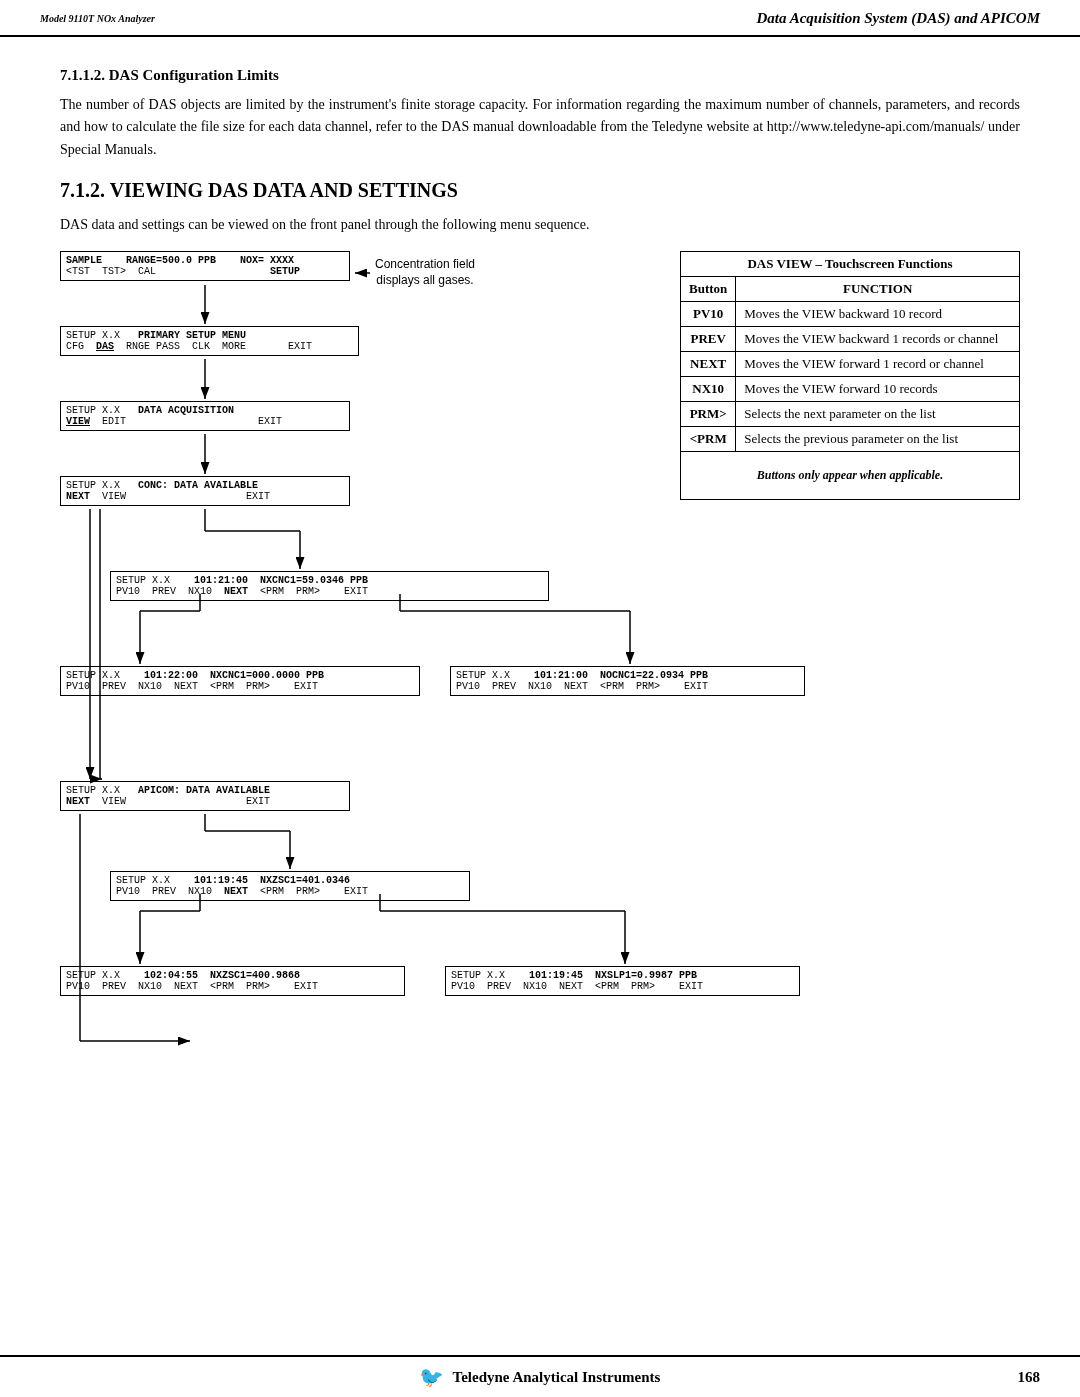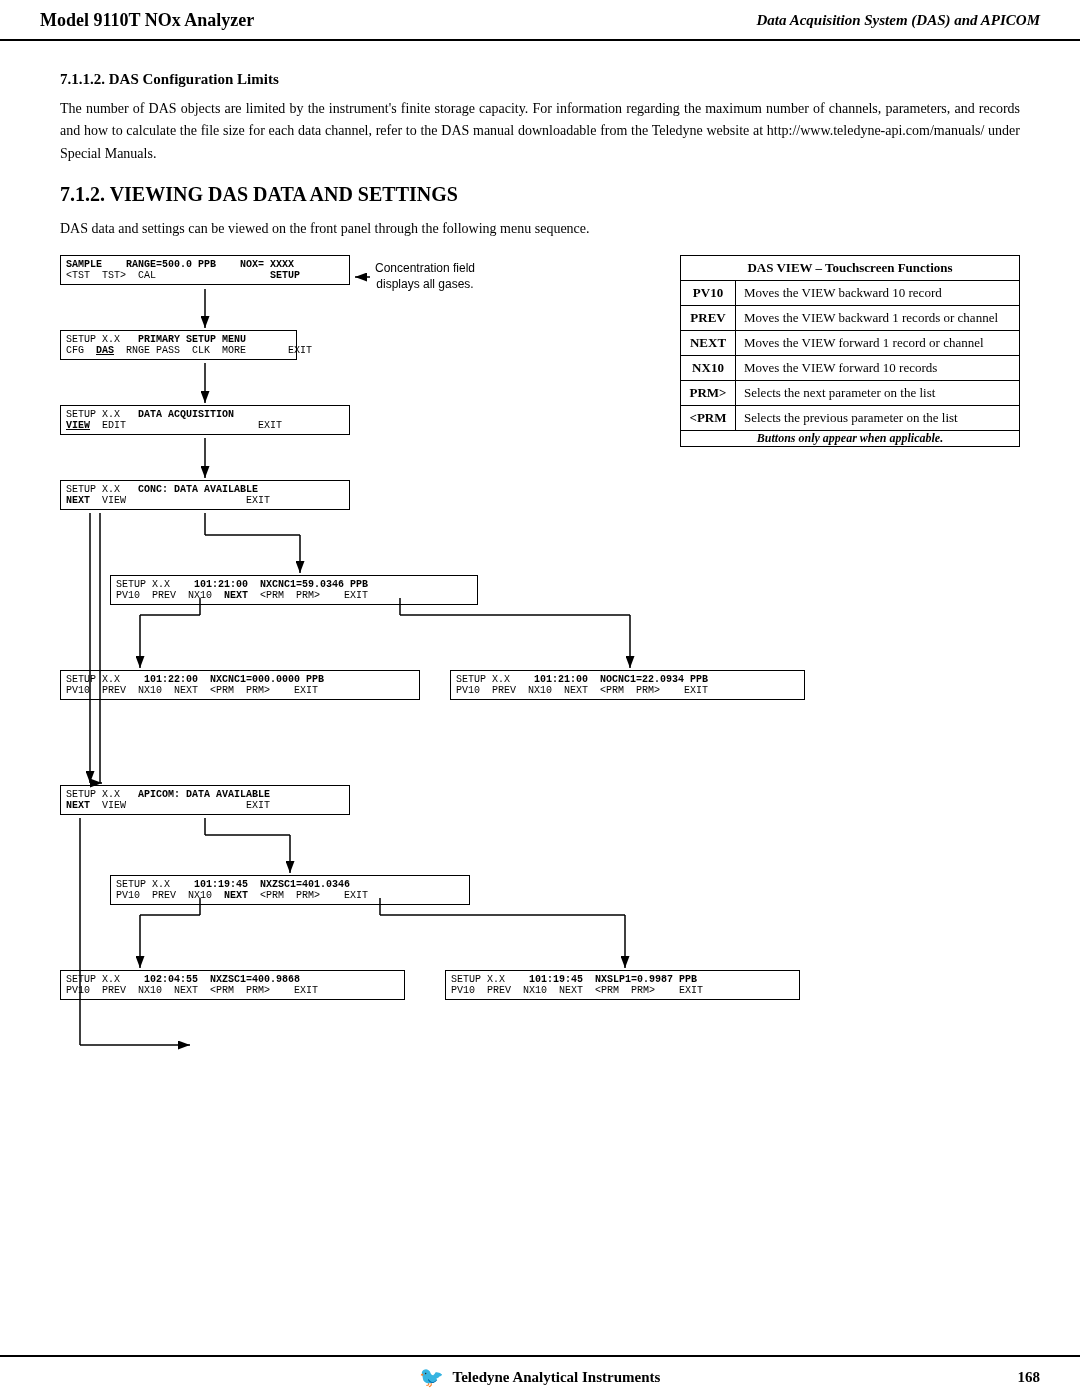--- a/index.html
+++ b/index.html
@@ -20,22 +20,23 @@
     }
     
     .page-header {
       display: flex;
       justify-content: space-between;
       align-items: center;
       border-bottom: 2px solid #000;
       padding: 10px 40px 8px 40px;
     }
     .page-header-left {
-      font-size: 18px;
-      font-weight: bold;
+      font-size: 10px;
+      font-weight: bold;
+      font-style: italic;
     }
     .page-header-right {
       font-size: 15px;
       font-weight: bold;
       font-style: italic;
     }
     
     .main-content {
       flex: 1;
       padding: 20px 60px 20px 60px;
@@ -124,21 +125,21 @@
       font-weight: bold;
       white-space: nowrap;
       width: 55px;
       text-align: center;
     }
     .das-view-table .italic-note {
       font-style: italic;
       font-size: 12px;
       text-align: center;
       border-top: 1px solid #000;
-      padding: 0;
+      padding: 16px;
     }
     
     .balloon-note {
       border: 1.5px solid #000;
       border-radius: 30px;
       padding: 6px 12px;
       font-size: 11px;
       font-family: Arial, sans-serif;
       text-align: center;
       position: absolute;
@@ -209,36 +210,36 @@
 
         <div class="screen-box" style="top:0; left:0; width:290px;">
           <div class="s-top"><span class="bold">SAMPLE</span>&nbsp;&nbsp;&nbsp;&nbsp;<span class="bold">RANGE=500.0 PPB</span>&nbsp;&nbsp;&nbsp;&nbsp;<span class="bold">NOX= XXXX</span></div>
           <div class="s-menu">&lt;TST&nbsp;&nbsp;TST&gt;&nbsp;&nbsp;CAL&nbsp;&nbsp;&nbsp;&nbsp;&nbsp;&nbsp;&nbsp;&nbsp;&nbsp;&nbsp;&nbsp;&nbsp;&nbsp;&nbsp;&nbsp;&nbsp;&nbsp;&nbsp;&nbsp;<span class="bold">SETUP</span></div>
         </div>
 
         <div class="conc-note" style="top: 5px; left: 310px;">
           <span>Concentration field<br>displays all gases.</span>
         </div>
 
-        <div class="screen-box" style="top:75px; left:0; width:237px;">
+        <div class="screen-box" style="top:75px; left:0; width:299px;">
           <div class="s-top">SETUP X.X&nbsp;&nbsp;&nbsp;<span class="bold">PRIMARY SETUP MENU</span></div>
           <div class="s-menu">CFG&nbsp;&nbsp;<span class="bold underline">DAS</span>&nbsp;&nbsp;RNGE&nbsp;PASS&nbsp;&nbsp;CLK&nbsp;&nbsp;MORE&nbsp;&nbsp;&nbsp;&nbsp;&nbsp;&nbsp;&nbsp;EXIT</div>
         </div>
 
         <div class="screen-box" style="top:150px; left:0; width:290px;">
           <div class="s-top">SETUP X.X&nbsp;&nbsp;&nbsp;<span class="bold">DATA ACQUISITION</span></div>
           <div class="s-menu"><span class="bold underline">VIEW</span>&nbsp;&nbsp;EDIT&nbsp;&nbsp;&nbsp;&nbsp;&nbsp;&nbsp;&nbsp;&nbsp;&nbsp;&nbsp;&nbsp;&nbsp;&nbsp;&nbsp;&nbsp;&nbsp;&nbsp;&nbsp;&nbsp;&nbsp;&nbsp;&nbsp;EXIT</div>
         </div>
 
         <div class="screen-box" style="top:225px; left:0; width:290px;">
           <div class="s-top">SETUP X.X&nbsp;&nbsp;&nbsp;<span class="bold">CONC: DATA AVAILABLE</span></div>
           <div class="s-menu"><span class="bold">NEXT</span>&nbsp;&nbsp;VIEW&nbsp;&nbsp;&nbsp;&nbsp;&nbsp;&nbsp;&nbsp;&nbsp;&nbsp;&nbsp;&nbsp;&nbsp;&nbsp;&nbsp;&nbsp;&nbsp;&nbsp;&nbsp;&nbsp;&nbsp;EXIT</div>
         </div>
 
-        <div class="screen-box" style="top:320px; left:50px; width:368px;">
+        <div class="screen-box" style="top:320px; left:50px; width:439px;">
           <div class="s-top">SETUP X.X&nbsp;&nbsp;&nbsp;&nbsp;<span class="bold">101:21:00&nbsp;&nbsp;NXCNC1=59.0346 PPB</span></div>
           <div class="s-menu">PV10&nbsp;&nbsp;PREV&nbsp;&nbsp;NX10&nbsp;&nbsp;<span class="bold">NEXT</span>&nbsp;&nbsp;&lt;PRM&nbsp;&nbsp;PRM&gt;&nbsp;&nbsp;&nbsp;&nbsp;EXIT</div>
         </div>
 
         <div class="screen-box" style="top:415px; left:0; width:360px;">
           <div class="s-top">SETUP X.X&nbsp;&nbsp;&nbsp;&nbsp;<span class="bold">101:22:00&nbsp;&nbsp;NXCNC1=000.0000 PPB</span></div>
           <div class="s-menu">PV10&nbsp;&nbsp;PREV&nbsp;&nbsp;NX10&nbsp;&nbsp;NEXT&nbsp;&nbsp;&lt;PRM&nbsp;&nbsp;PRM&gt;&nbsp;&nbsp;&nbsp;&nbsp;EXIT</div>
         </div>
 
         <div class="screen-box" style="top:415px; left:390px; width:355px;">
@@ -316,20 +317,24 @@
           <line x1="310" y1="22" x2="295" y2="22" stroke="#000" stroke-width="1.5" marker-end="url(#arrowhead)"></line>
         </svg>
 
       </div>
 
       <div class="diagram-right">
         <table class="das-view-table">
           <tbody>
               <tr>
             <td colspan="2" class="table-title">DAS VIEW – Touchscreen Functions</td>
+          </tr>
+          <tr>
+            <th>Button</th>
+            <th>FUNCTION</th>
           </tr>
           </tbody>
             <tbody id="das-table-body">
           <tr>
                 <td>PV10</td>
                 <td>Moves the VIEW backward 10 record</td>
               </tr>
               <tr>
                 <td>PREV</td>
                 <td>Moves the VIEW backward 1 records or channel</td>

